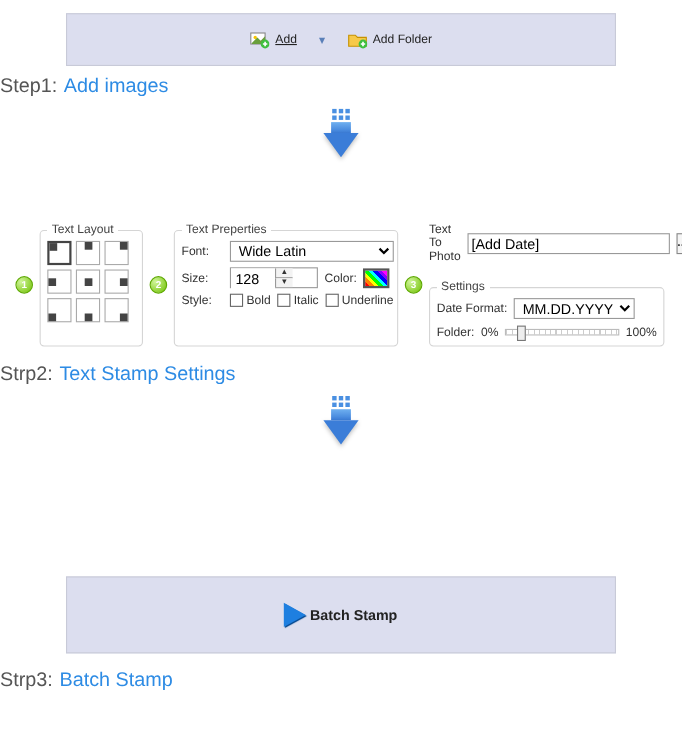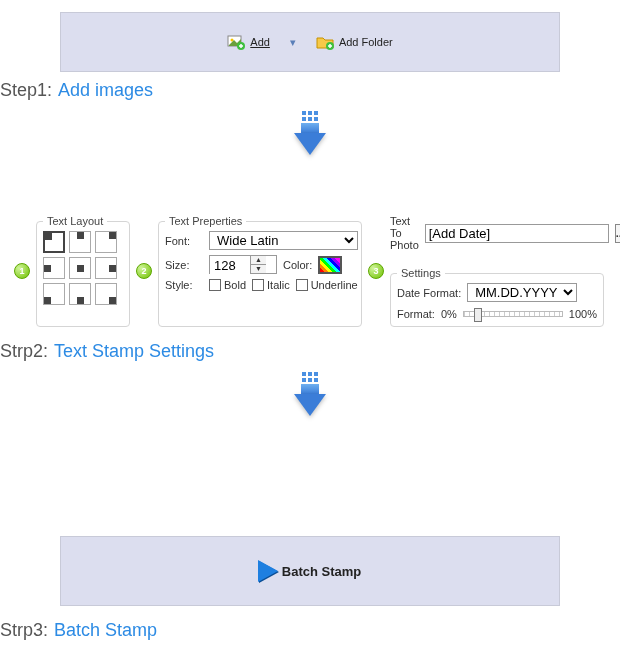--- a/index.html
+++ b/index.html
@@ -9,21 +9,21 @@
     height: 667px;
     font-family: Tahoma, Arial, sans-serif;
     font-size: 11px;
     background: #fff;
     color: #333;
   }
   .panel-lavender {
     background: #dcdeef;
     border: 1px solid #c8cad8;
     margin: 12px 60px 0 60px;
-    height: 60px;
+    height: 48px;
     display: flex;
     align-items: center;
     justify-content: center;
     gap: 10px;
   }
   .step-caption {
     text-align: left;
     margin: 8px 0 0 0;
     color: #2d8be4;
     font-size: 18px;
@@ -123,21 +123,21 @@
   }
   select, input[type=text] {
     font-size: 13px;
     border: 1px solid #999;
     background:#fff;
     height:19px;
     padding: 0 3px;
   }
   .spin {
     display:inline-flex; align-items:stretch;
-    border:1px solid #999; height:19px; width:68px;
+    border:1px solid #999; height:19px; width:80px;
   }
   .spin input{ border:none; width:40px; text-align:left; padding-left:4px;}
   .spin .btns{ display:flex; flex-direction:column; width:16px;}
   .spin .btns div{ flex:1; border-left:1px solid #999; background:#f3f3f3; font-size:7px; text-align:center; line-height:8px; cursor:pointer;}
   .spin .btns div:first-child{border-bottom:1px solid #999;}
   .row-inline { display:flex; align-items:center; gap:6px; }
   .chk { display:inline-flex; align-items:center; gap:3px; font-size:11px;}
   .chk .box { width:12px; height:12px; border:1px solid #666; background:#fff; cursor:pointer;}
   .color-swatch{
     width:24px;height:18px;border:2px solid #555;
@@ -289,21 +289,21 @@
       <input type="text" style="flex: 1 1 0%;" value="[Add Date]">
       <div class="dots-btn">...</div>
     </div>
     <fieldset>
       <legend>Settings</legend>
       <div class="row-inline" style="margin-bottom:6px;">
         <span>Date Format:</span>
         <select style="width:110px"><option>MM.DD.YYYY</option></select>
       </div>
       <div class="row-inline">
-        <span>Format:</span>
+        <span>Folder:</span>
         <span>0%</span>
         <div class="slider">
             <div class="thumb"></div>
           </div>
         <span>100%</span>
       </div>
     </fieldset>
   </div>
 </div>
 <div class="step-caption" style="margin-top:14px;">

